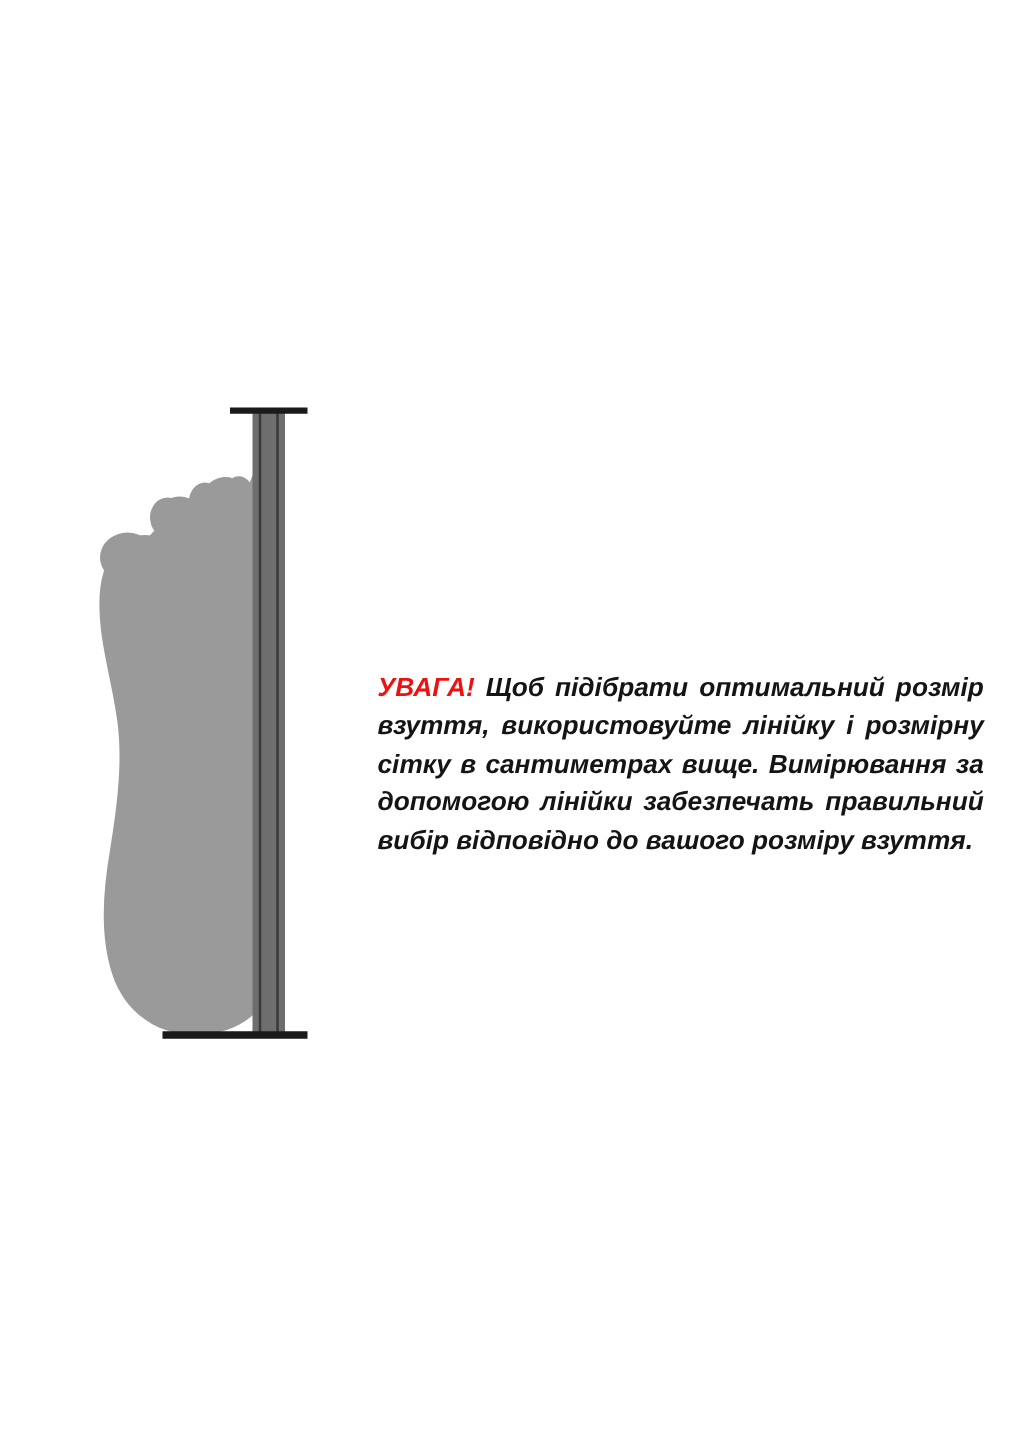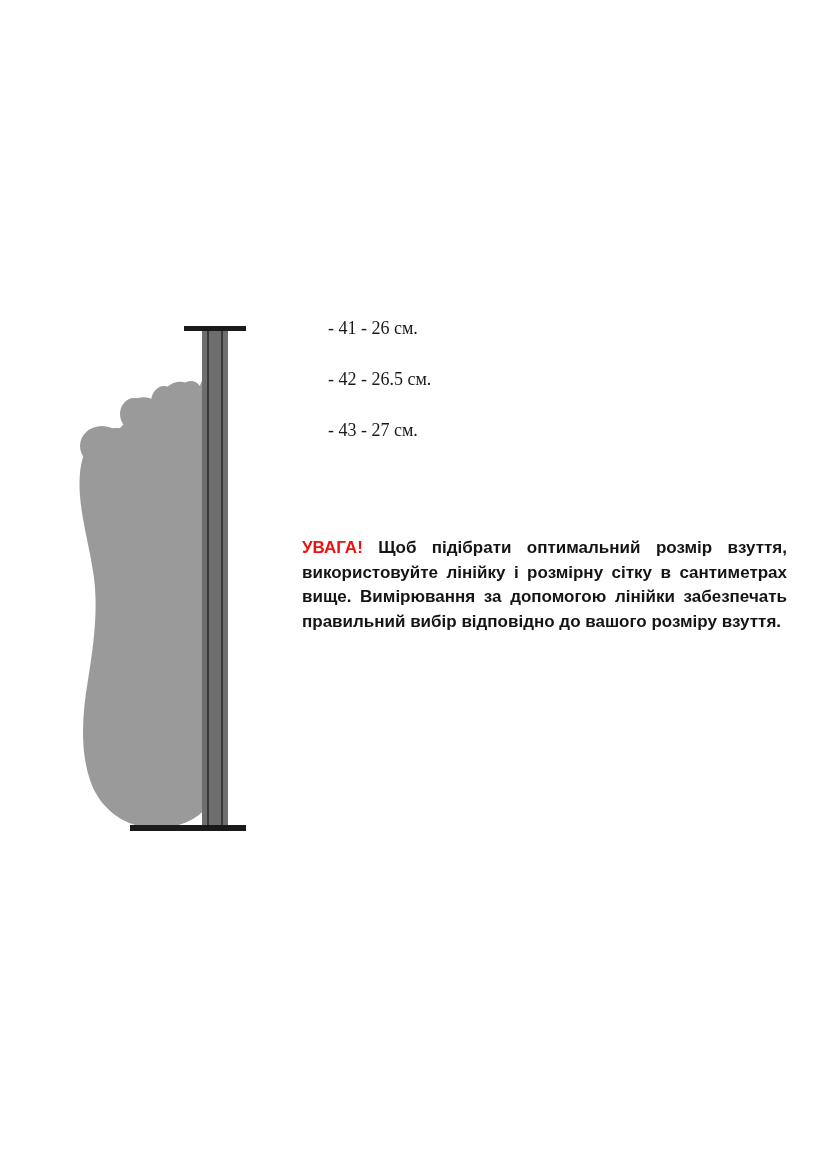--- a/index.html
+++ b/index.html
@@ -68,25 +68,26 @@
   #warning-block {
     position: absolute;
     left: 302px;
     top: 536px;
     width: 485px;
   }
   #warning-block p {
     margin: 0;
     font-family: "Liberation Sans", sans-serif;
     font-weight: bold;
-    font-size: 17px;
+    font-size: 21px;
     line-height: 1.45;
     color: #141414;
     text-align: justify;
     text-justify: inter-word;
+    font-style: italic;
   }
   #warning-label {
     color: #ee1111;
     font-weight: bold;
   }
 </style>
 </head>
 <body>
 
 <div id="page">
@@ -139,24 +140,19 @@
       </g>
 
       <g>
         <rect x="124" y="16" width="62" height="5" fill="#1a1a1a"></rect>
         <rect x="70" y="515" width="116" height="6" fill="#1a1a1a"></rect>
       </g>
     </svg>
   </div>
 
   <div id="text-column">
-    <ul class="size-list">
-      <li>- 41 - 26 см.</li>
-      <li>- 42 - 26.5 см.</li>
-      <li>- 43 - 27 см.</li>
-    </ul>
   </div>
 
   <div id="warning-block">
     <p><span id="warning-label">УВАГА!</span><span> Щоб підібрати оптимальний розмір взуття, використовуйте лінійку і розмірну сітку в сантиметрах вище. Вимірювання за допомогою лінійки забезпечать правильний вибір відповідно до вашого розміру взуття.</span></p>
   </div>
 
 </div>
 
 </body></html>

